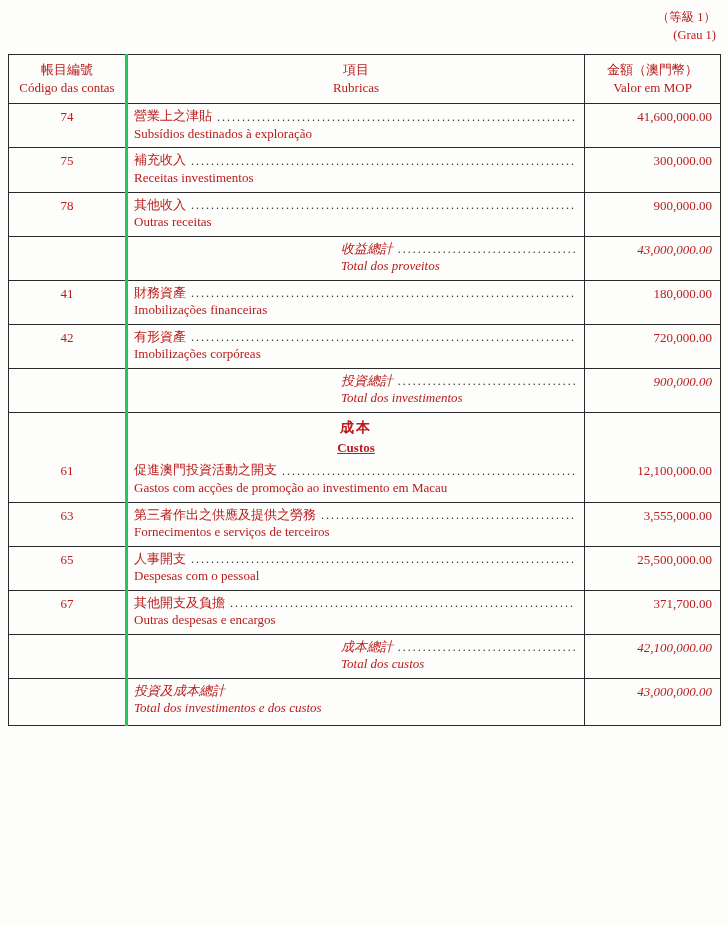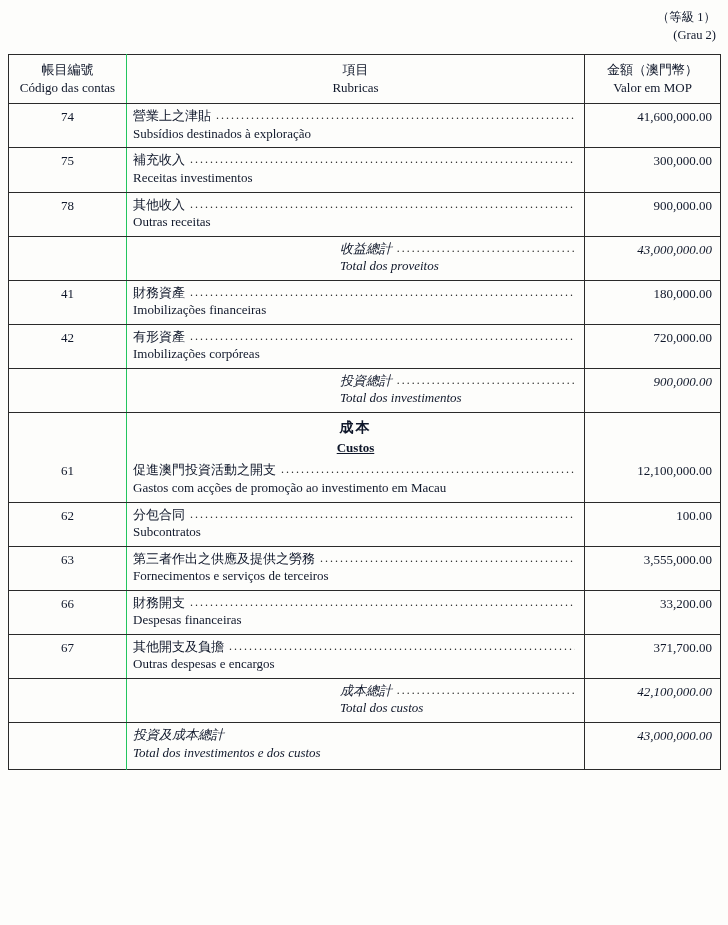--- a/index.html
+++ b/index.html
@@ -5,21 +5,21 @@
   html, body {
     margin: 0;
     padding: 0;
     background: #f4f4f2;
   }
   .page {
     width: 728px;
     height: 925px;
     background: #fdfdfb;
     font-family: "Liberation Serif", "DejaVu Serif", serif;
-    color: #0f172a;
+    color: #b91c1c;
     box-sizing: border-box;
     padding: 8px 8px 0 8px;
     overflow: hidden;
   }
   .grade-block {
     text-align: right;
     font-size: 12.5px;
     line-height: 1.45;
     padding-right: 4px;
   }
@@ -30,21 +30,21 @@
     table-layout: fixed;
     border: 1.6px solid #2a2a2a;
   }
   td {
     vertical-align: top;
     font-size: 13px;
     line-height: 1.35;
     padding: 3px 6px 5px 6px;
   }
   .code-cell {
-    border-right: 1px solid #22c55e;
+    border-right: 3px solid #22c55e;
     text-align: center;
     padding-top: 4px;
     font-family: Liberation Serif, serif;
   }
   .amt-cell {
     border-left: 1px solid #2a2a2a;
     text-align: right;
     padding-top: 4px;
     padding-right: 8px;
     white-space: nowrap;
@@ -52,21 +52,21 @@
   }
   tr.bordered td { border-bottom: 1px solid #2a2a2a; }
   tr.header-row td {
     text-align: center;
     padding: 6px 4px 7px 4px;
     border-bottom: 1px solid #2a2a2a;
   }
   .hdr-line { display: block; }
   .zh-line {
     display: flex;
-    align-items: flex-start;
+    align-items: flex-end;
   }
   .zh-label { white-space: nowrap; }
   .dots {
     flex: 1 1 auto;
     overflow: hidden;
     white-space: nowrap;
     margin: 0 3px 0 5px;
     color: #2f2f2f;
     font-size: 12px;
     letter-spacing: 2px;
@@ -93,21 +93,21 @@
   .italic { font-style: italic; }
   tr.grand-row td { border-bottom: none; padding-bottom: 8px; }
 </style>
 </head>
 <body>
 
 <div class="page">
 
   <div class="grade-block">
     <div>（等級 1）</div>
-    <div>(Grau 2)</div>
+    <div>(Grau 1)</div>
   </div>
 
   <table class="accounts">
     <colgroup>
       <col style="width:118px">
       <col style="width:458px">
       <col style="width:136px">
     </colgroup>
 
     <tbody>
@@ -226,56 +226,45 @@
       <td>
         <div class="zh-line">
           <span class="zh-label">促進澳門投資活動之開支</span>
           <span class="dots"></span>
         </div>
         <div class="pt-line">Gastos com acções de promoção ao investimento em Macau</div>
       </td>
       <td class="amt-cell">12,100,000.00</td>
     </tr>
 
-    <tr class="bordered">
-      <td class="code-cell">62</td>
-      <td>
-        <div class="zh-line">
-          <span class="zh-label">分包合同</span>
-          <span class="dots"></span>
-        </div>
-        <div class="pt-line">Subcontratos</div>
-      </td>
-      <td class="amt-cell">100.00</td>
-    </tr>
 
     <tr class="bordered">
       <td class="code-cell">63</td>
       <td>
         <div class="zh-line">
           <span class="zh-label">第三者作出之供應及提供之勞務</span>
           <span class="dots"></span>
         </div>
         <div class="pt-line">Fornecimentos e serviços de terceiros</div>
       </td>
       <td class="amt-cell">3,555,000.00</td>
     </tr>
 
-
-    <tr class="bordered">
-      <td class="code-cell">66</td>
-      <td>
-        <div class="zh-line">
-          <span class="zh-label">財務開支</span>
-          <span class="dots"></span>
-        </div>
-        <div class="pt-line">Despesas financeiras</div>
-      </td>
-      <td class="amt-cell">33,200.00</td>
-    </tr>
+    <tr class="bordered">
+      <td class="code-cell">65</td>
+      <td>
+        <div class="zh-line">
+          <span class="zh-label">人事開支</span>
+          <span class="dots"></span>
+        </div>
+        <div class="pt-line">Despesas com o pessoal</div>
+      </td>
+      <td class="amt-cell">25,500,000.00</td>
+    </tr>
+
 
     <tr class="bordered">
       <td class="code-cell">67</td>
       <td>
         <div class="zh-line">
           <span class="zh-label">其他開支及負擔</span>
           <span class="dots"></span>
         </div>
         <div class="pt-line">Outras despesas e encargos</div>
       </td>

